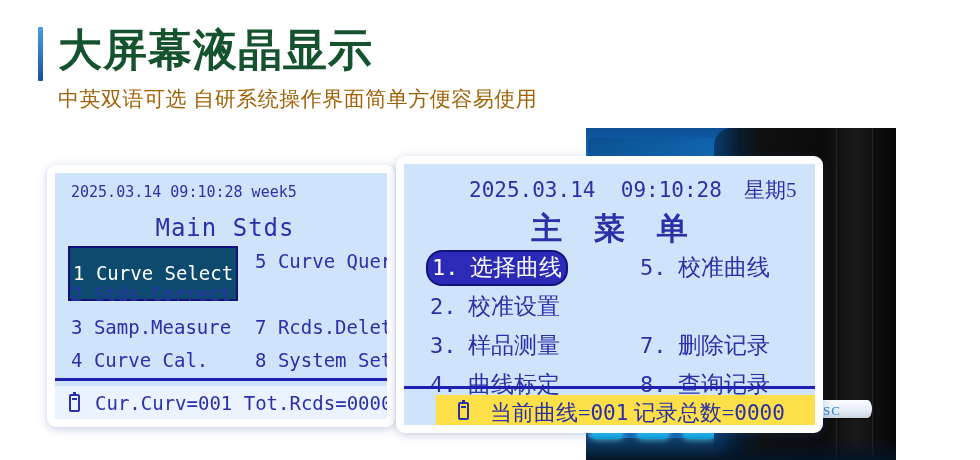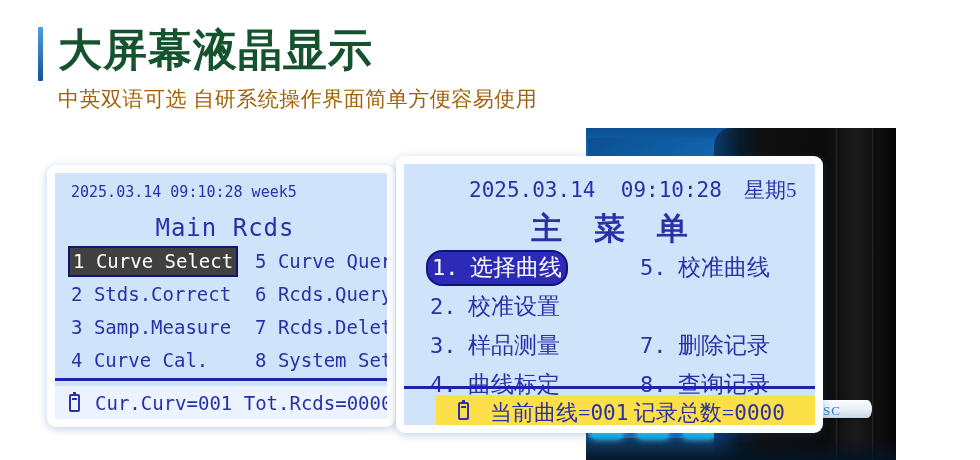--- a/index.html
+++ b/index.html
@@ -247,24 +247,24 @@
   .en-cell {
     position: absolute;
     top: 0;
     font-size: 19px;
     line-height: 27px;
     white-space: nowrap;
   }
   .en-cell.col0 { left: 0px; }
   .en-cell.col1 { left: 184px; }
   .en-cell.selected {
-    background: #404040;
+    background: #0c4a6e;
     color: #ffffff;
     border: 2px solid #12127a;
-    padding: 0 3px;
+    padding: 12px 3px;
     margin-left: -3px;
     margin-top: -2px;
     line-height: 27px;
     text-align: center;
   }
   .en-rule {
     position: absolute;
     left: 0;
     top: 205px;
     width: 100%;
@@ -454,30 +454,29 @@
 
     <div class="device-bottom-shade"></div>
   </div>
 </div>
 
 <div class="lcd" id="lcd-en">
   <div class="lcd-inner en-text">
 
     <div class="en-statusbar">2025.03.14  09:10:28  week5</div>
 
-    <div class="en-title">Main Rcds</div>
+    <div class="en-title">Main Stds</div>
 
     <div class="en-grid">
       <div class="en-row">
         <div class="en-cell col0 selected">1 Curve Select</div>
         <div class="en-cell col1">5 Curve Query</div>
       </div>
       <div class="en-row">
         <div class="en-cell col0">2 Stds.Correct</div>
-        <div class="en-cell col1">6 Rcds.Query</div>
       </div>
       <div class="en-row">
         <div class="en-cell col0">3 Samp.Measure</div>
         <div class="en-cell col1">7 Rcds.Delete</div>
       </div>
       <div class="en-row">
         <div class="en-cell col0">4 Curve Cal.</div>
         <div class="en-cell col1">8 System Set</div>
       </div>
     </div>

